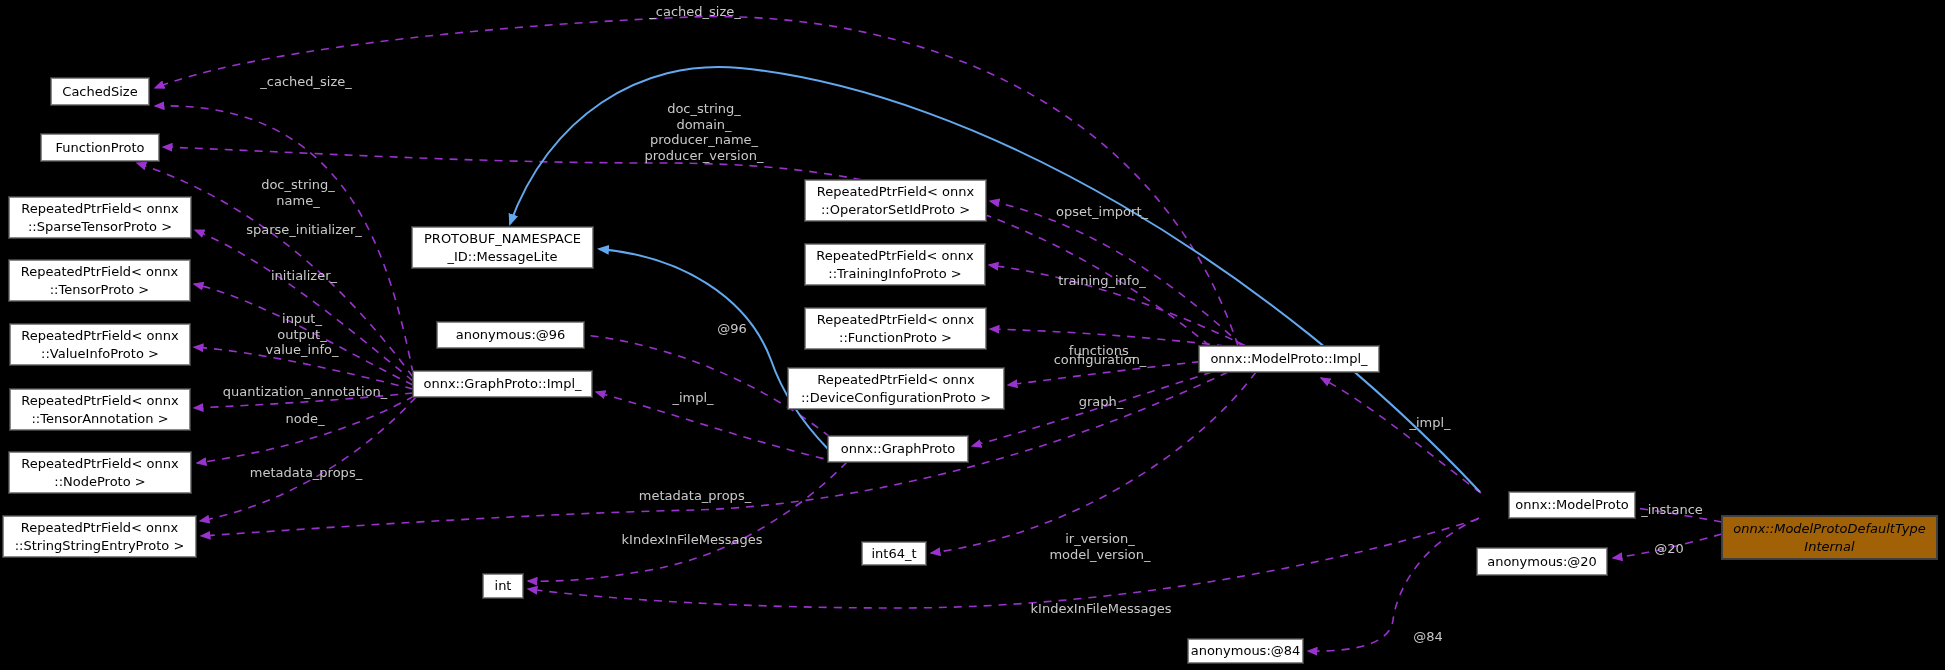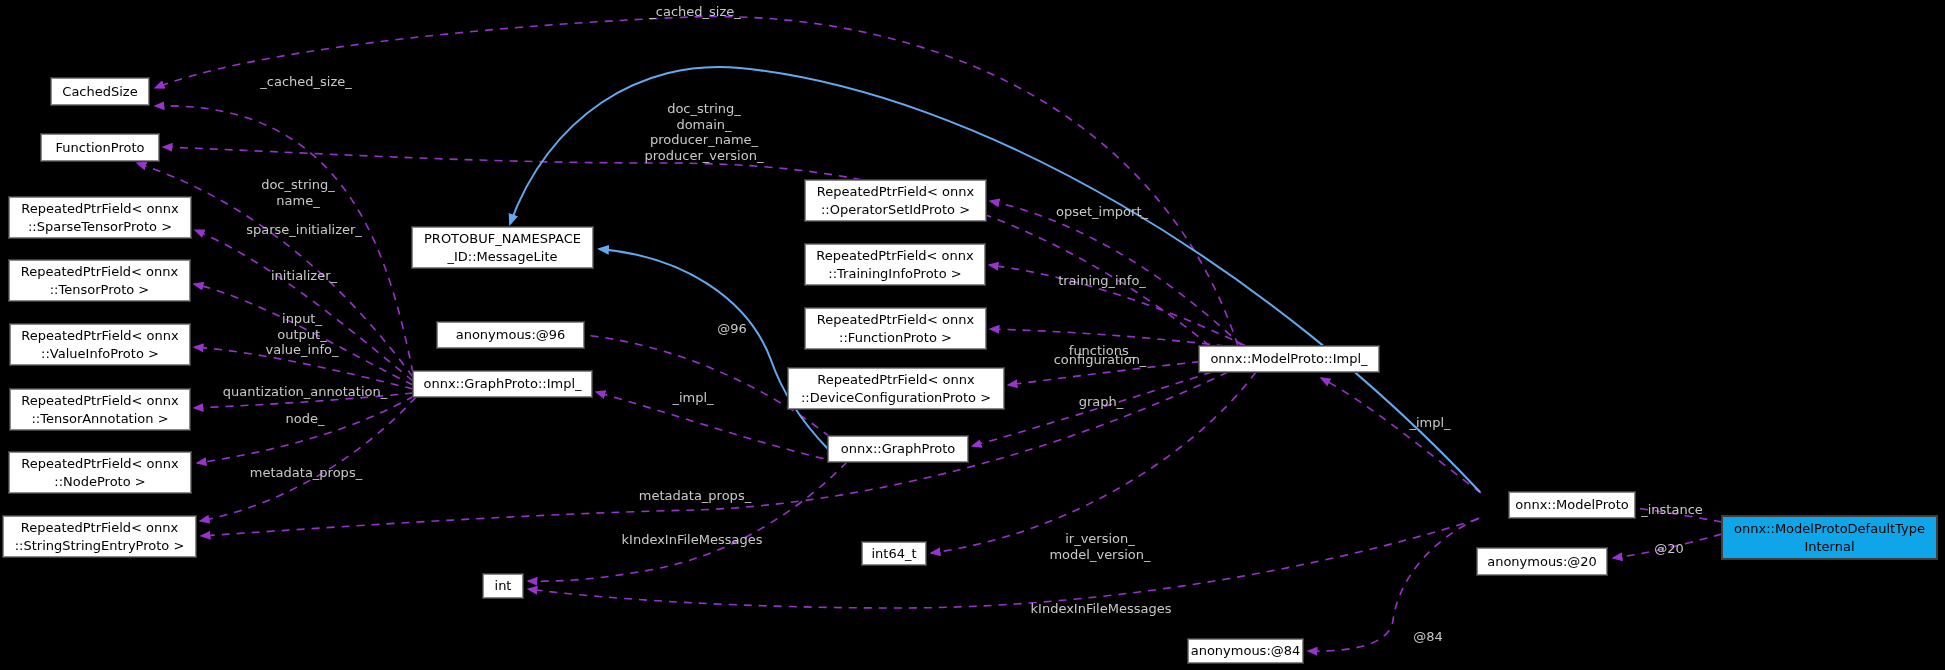--- a/index.html
+++ b/index.html
@@ -18,22 +18,23 @@
     box-shadow:0 0 0 1px #3c3c3c;
     color:#000;
     display:flex;align-items:center;justify-content:center;
     text-align:center;
     font-size:13px;line-height:18px;
     white-space:pre-line;
     box-sizing:border-box;
     cursor:pointer;
   }
   .node.highlight{
-    background:#0ea5e9;
+    background:#a16207;
     border:1px solid #404040;
+    font-style:italic;
   }
   .edge-label{
     position:absolute;
     transform:translate(-50%,-50%);
     color:#c9c9c9;
     font-size:13px;line-height:15.5px;
     text-align:center;
     white-space:pre-line;
     pointer-events:none;
   }

